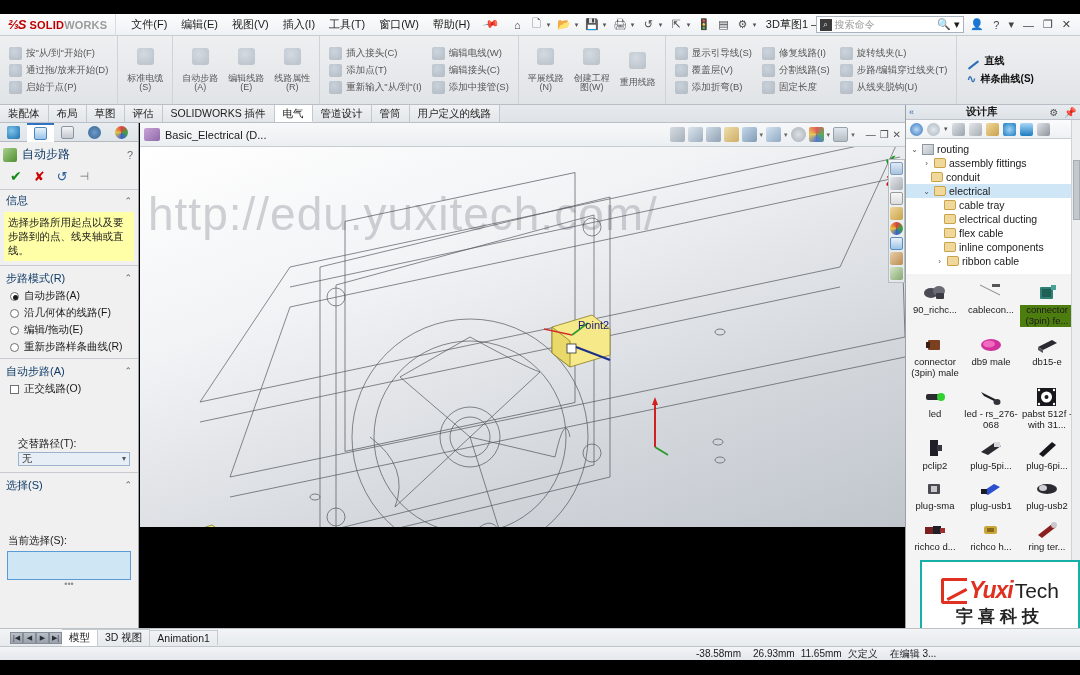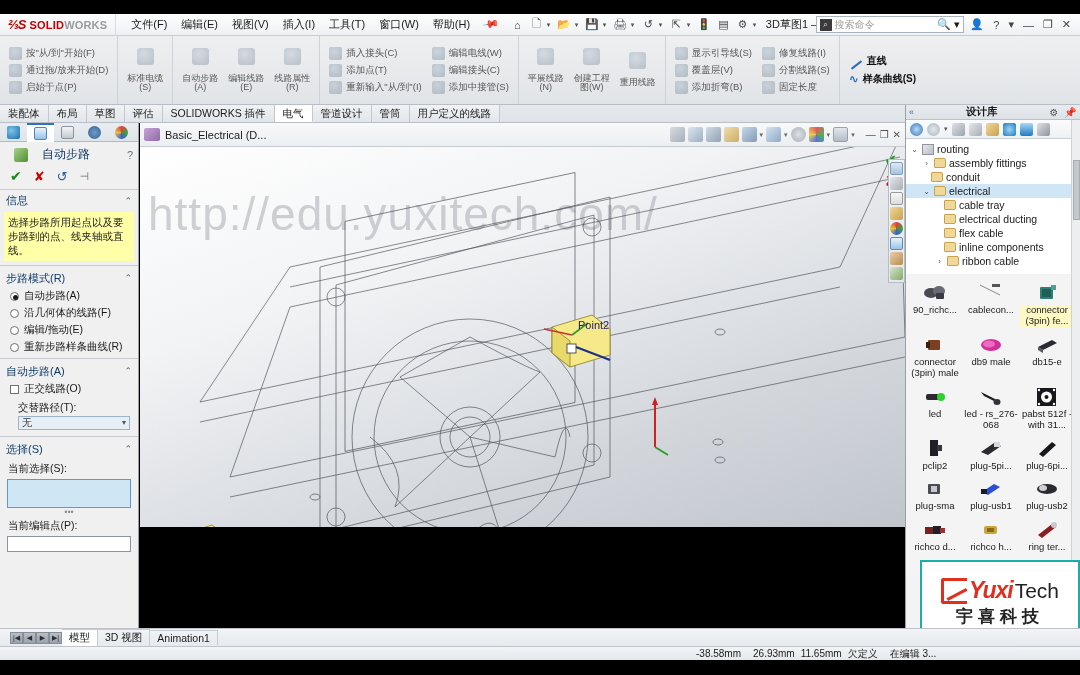--- a/index.html
+++ b/index.html
@@ -63,42 +63,42 @@
   .tab.active { background:#fff; border-bottom:1px solid #fff; font-weight:normal; }
 
   
   .leftpanel { position:absolute; left:0; top:123px; width:139px; height:505px;
     background:#f0f0f0; border-right:1px solid #9aa0a6; }
   .pmtabs { height:19px; background:linear-gradient(#e9edf1,#dfe4e9); display:flex;
     border-bottom:1px solid #b4bac0; }
   .pmtab { width:27px; height:19px; display:flex; align-items:center; justify-content:center; }
   .pmtab.active { background:#fff; border-top:2px solid #2f72c0; }
   .pmtab .ic { width:13px;height:13px;border-radius:2px; }
-  .pmhead { display:flex; align-items:center; gap:14px; padding:4px 5px 2px 14px; }
+  .pmhead { display:flex; align-items:center; gap:5px; padding:4px 5px 2px 3px; }
   .pmhead .ic { width:14px;height:14px; }
   .pmhead .t { font-size:12px; color:#0f3a66; }
   .pmhead .q { margin-left:auto; color:#6c7176; font-size:11px; }
   .pmactions { display:flex; align-items:center; gap:12px; padding:3px 10px 5px 10px;
     border-bottom:1px solid #c8ccd0; }
   .pmactions .ok { color:#138a13; font-size:14px; font-weight:bold; }
   .pmactions .x { color:#cc0000; font-size:13px; font-weight:bold; }
   .pmactions .u { color:#2a6099; font-size:13px; }
   .pmactions .p { color:#6c7176; font-size:11px; }
   .sechead { display:flex; align-items:center; padding:3px 6px 2px 6px; font-size:11px; color:#0f3a66;}
   .sechead .car { margin-left:auto; color:#5b6166; font-size:9px; }
   .infobox { background:#ffffa8; margin:2px 4px 4px 4px; padding:3px 4px; font-size:10.5px;
     line-height:1.35; color:#1a1a1a; }
   .divline { height:1px; background:#c8ccd0; margin:2px 0; }
   .opt { display:flex; align-items:center; gap:5px; padding:1.5px 6px 1.5px 10px; font-size:10.5px;}
   .radio { width:9px;height:9px;border:1px solid #6b7176;border-radius:50%; background:#fff; flex:none;
     position:relative; }
   .radio.on:after{content:"";position:absolute;left:2px;top:2px;width:5px;height:5px;border-radius:50%;
     background:#1a1a1a;}
   .chk { width:9px;height:9px;border:1px solid #6b7176; background:#fff; flex:none; }
-  .fieldlabel { font-size:10.5px; padding:3px 6px 1px 8px; color:#1a1a1a;}
+  .fieldlabel { font-size:10.5px; padding:3px 6px 1px 8px; color:#1a1a1a;margin-top:36px;}
   .combo { margin:0 8px 0 18px; height:14px; background:#e8eef5; border:1px solid #9bb3cb;
     display:flex; align-items:center; padding:0 3px; font-size:10px; color:#333; }
   .combo .car { margin-left:auto; font-size:8px; color:#555; }
   .selbox { margin:2px 7px 0 7px; height:29px; background:#cfe6f5; border:1px solid #5b9bd5; }
   .selbox-dots { text-align:center; font-size:9px; color:#8a8f94; line-height:8px;}
   .inputbox { margin:2px 7px 0 7px; height:16px; background:#fff; border:1px solid #8d949b; }
 
   
   .gfxwrap { position:absolute; left:140px; top:123px; width:765px; height:404px; background:#fff;
      overflow:hidden; }
@@ -146,21 +146,21 @@
   .tnode .box { width:12px;height:11px;background:linear-gradient(135deg,#e4e7ea,#b9bfc6);
     border:1px solid #8f969d; flex:none; }
   .tnode.sel { background:#cfe6f7; }
   .dlgrid { position:absolute; left:0; top:172px; width:174px; height:300px; background:#f4f4f4;
     display:flex; flex-wrap:wrap; align-content:flex-start; padding:3px 1px; overflow:hidden;}
   .dlitem { width:56px; display:flex; flex-direction:column; align-items:center; gap:2px;
     padding:3px 1px 5px 1px; }
   .dlitem .th { width:26px; height:20px; }
   .dlitem .cap { font-size:9.5px; color:#1a1a1a; text-align:center; line-height:1.15;
     word-break:break-word; }
-  .dlitem.sel .cap { background:#fef9c3; }
+  .dlitem.sel .cap { background:#4d7c0f; }
   .dlscroll { position:absolute; right:0; top:15px; width:9px; height:455px;
     background:#eceef0; border-left:1px solid #cfd3d7; }
   .dlscroll .thumb { position:absolute; left:1px; top:40px; width:7px; height:60px; background:#c3c8cd;
     border:1px solid #a7adb3; }
   .logo { position:absolute; left:920px; top:560px; width:160px; height:85px;
     background:#fff; border:2px solid #16b0a8; display:flex; flex-direction:column;
     align-items:center; justify-content:center; gap:1px; }
   .logo .row1 { display:flex; align-items:center; gap:2px; }
   .logo .mark { width:26px; height:26px; border:3px solid #e03020; border-right:none;
     border-radius:3px 0 0 3px; position:relative; }
@@ -351,20 +351,34 @@
         </div>
         <div class="ritem">
           <span class="gi"></span>
           <span>分割线路(S)</span>
         </div>
         <div class="ritem">
           <span class="gi"></span>
           <span>固定长度</span>
         </div>
       </div>
+      <div class="rcol">
+        <div class="ritem">
+          <span class="gi"></span>
+          <span>旋转线夹(L)</span>
+        </div>
+        <div class="ritem">
+          <span class="gi"></span>
+          <span>步路/编辑穿过线夹(T)</span>
+        </div>
+        <div class="ritem">
+          <span class="gi"></span>
+          <span>从线夹脱钩(U)</span>
+        </div>
+      </div>
     </div>
 
     <div class="rgroup" style="border-right:none;">
       <div class="rcol">
         <div class="ritem bold">
           <span class="lineico"></span>
           <span>直线</span>
         </div>
         <div class="ritem bold">
           <span class="splico">∿</span>

